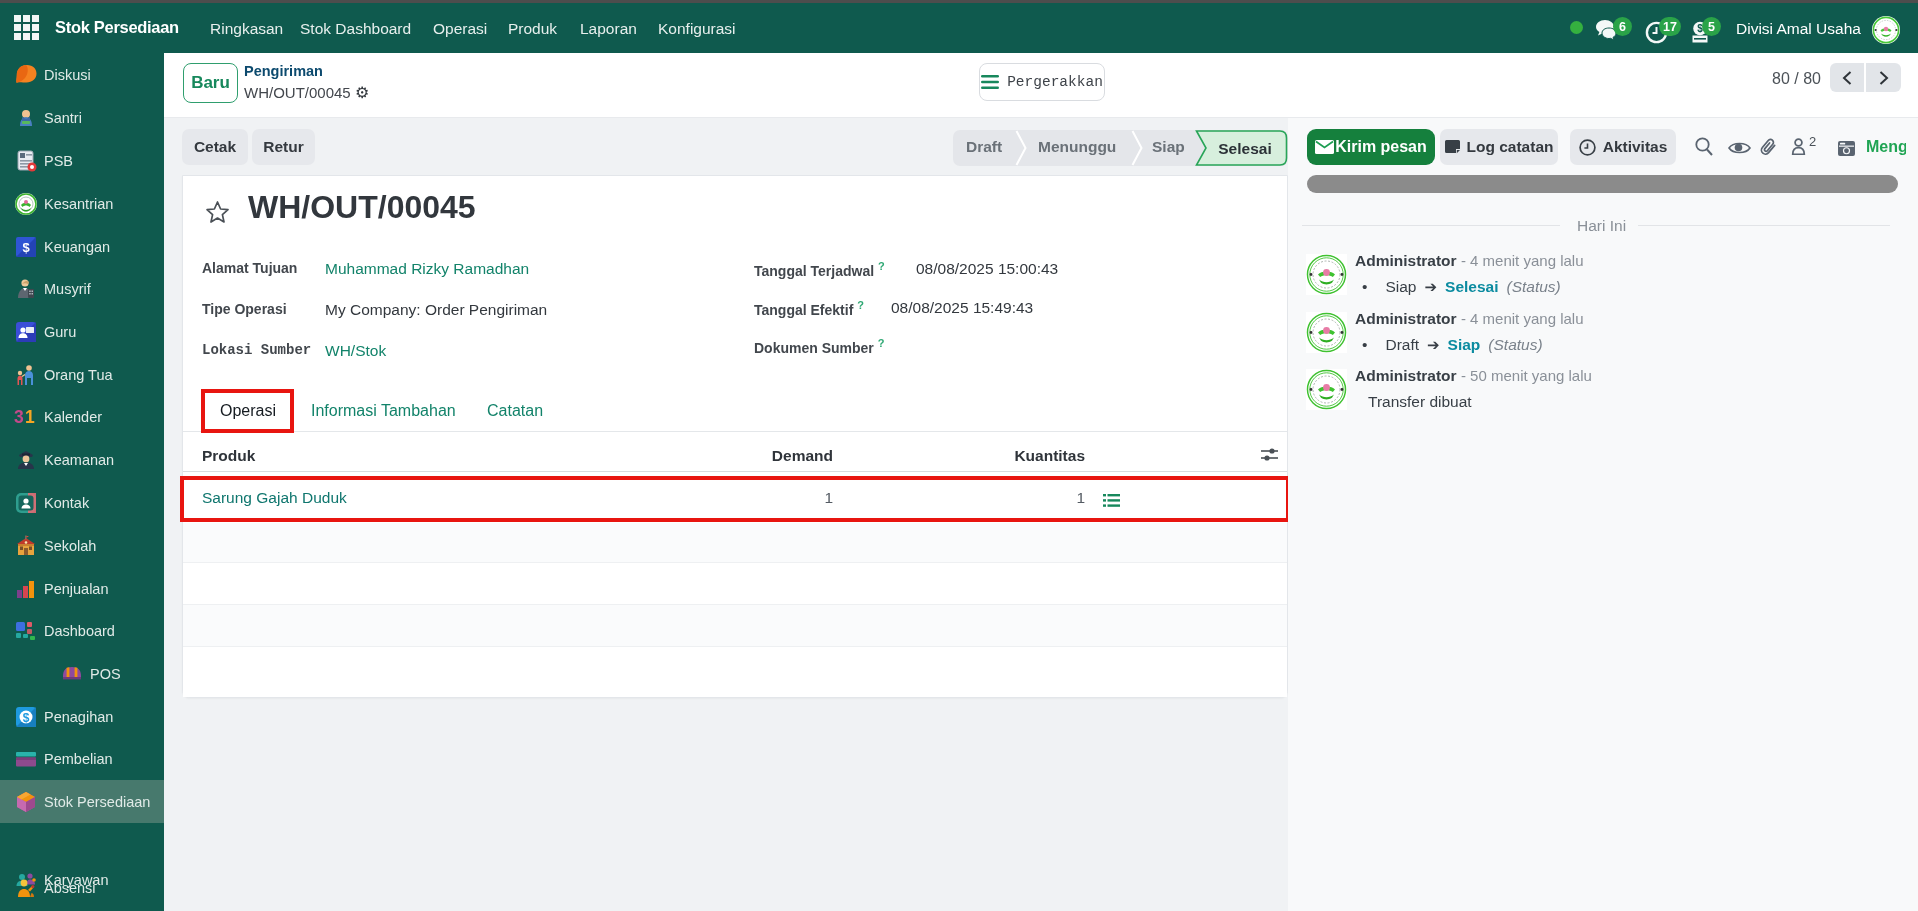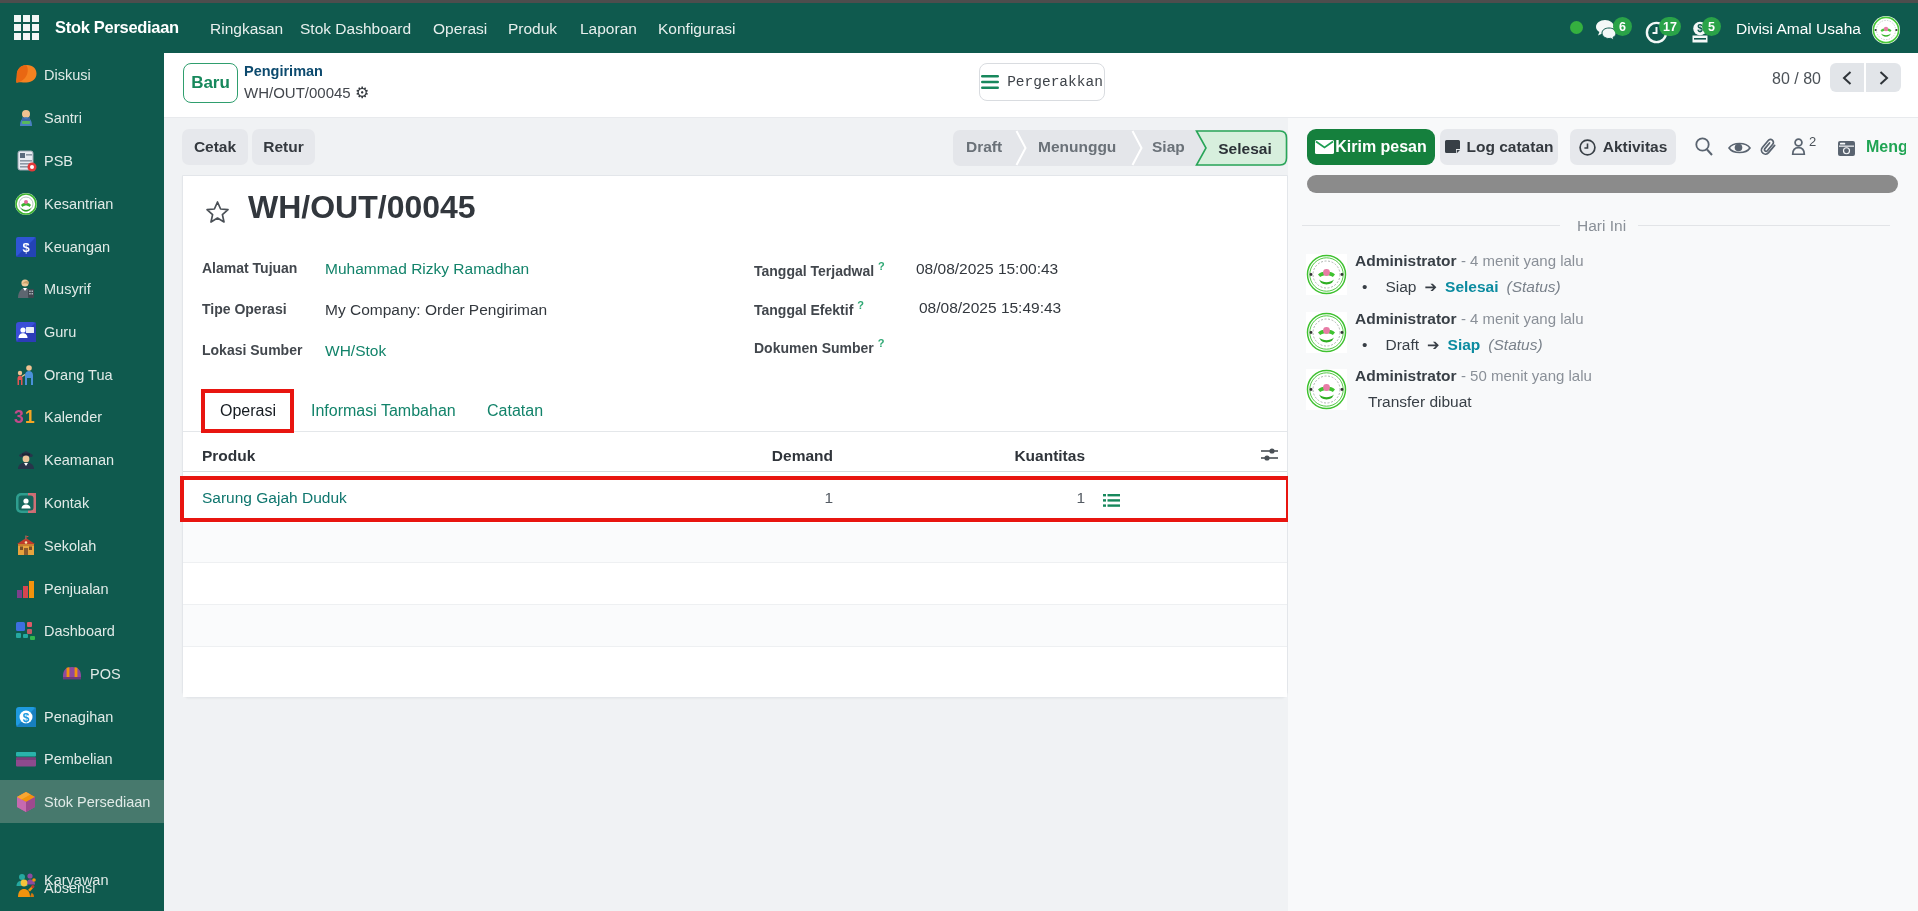--- a/index.html
+++ b/index.html
@@ -362,26 +362,26 @@
   </div>
   <div id="card">
     <svg style="position:absolute;left:22px;top:24px;" width="25" height="24" viewBox="0 0 25 24">
         <path d="M12.5 2 L15.6 9 L23 9.7 L17.4 14.6 L19 22 L12.5 18.1 L6 22 L7.6 14.6 L2 9.7 L9.4 9 Z" fill="none" stroke="#4a5056" stroke-width="1.7" stroke-linejoin="round"></path>
       </svg>
     <div style="position:absolute;left:65px;top:13px;font-size:32px;font-weight:bold;color:#32373d;">WH/OUT/00045</div>
     <div class="flabel" style="left:19px;top:84px;">Alamat Tujuan</div>
     <div class="fval link" style="left:142px;top:84px;">Muhammad Rizky Ramadhan</div>
     <div class="flabel" style="left:19px;top:125px;">Tipe Operasi</div>
     <div class="fval" style="left:142px;top:125px;">My Company: Order Pengiriman</div>
-    <div class="flabel" style="left:19px;top:166px;">Lokasi Sumber</div>
+    <div class="flabel" style="left:19px;top:166px;font-family:Liberation Mono, monospace;">Lokasi Sumber</div>
     <div class="fval link" style="left:142px;top:166px;">WH/Stok</div>
     <div class="flabel" style="left:571px;top:84px;">Tanggal Terjadwal <sup class="q">?</sup></div>
     <div class="fval" style="left:733px;top:84px;">08/08/2025 15:00:43</div>
     <div class="flabel" style="left:571px;top:123px;">Tanggal Efektif <sup class="q">?</sup></div>
-    <div class="fval" style="left:736px;top:123px;text-align:center;">08/08/2025 15:49:43</div>
+    <div class="fval" style="left:708px;top:123px;text-align:center;">08/08/2025 15:49:43</div>
     <div class="flabel" style="left:571px;top:161px;">Dokumen Sumber <sup class="q">?</sup></div>
     <div class="tab on" style="left:37px;top:226px;">Operasi</div>
     <div class="tab" style="left:128px;top:226px;">Informasi Tambahan</div>
     <div class="tab" style="left:304px;top:226px;">Catatan</div>
     <div style="position:absolute;left:0;top:255px;width:1104px;border-top:1px solid #e4e7ea;"></div>
 
     <div style="position:absolute;left:19px;top:271px;font-size:15.5px;font-weight:bold;color:#2f343a;">Produk</div>
     <div style="position:absolute;left:500px;top:271px;width:150px;text-align:right;font-size:15.5px;font-weight:bold;color:#2f343a;">Demand</div>
     <div style="position:absolute;left:752px;top:271px;width:150px;text-align:right;font-size:15.5px;font-weight:bold;color:#2f343a;">Kuantitas</div>
     <svg style="position:absolute;left:1078px;top:271px;" width="17" height="16" viewBox="0 0 17 16">

